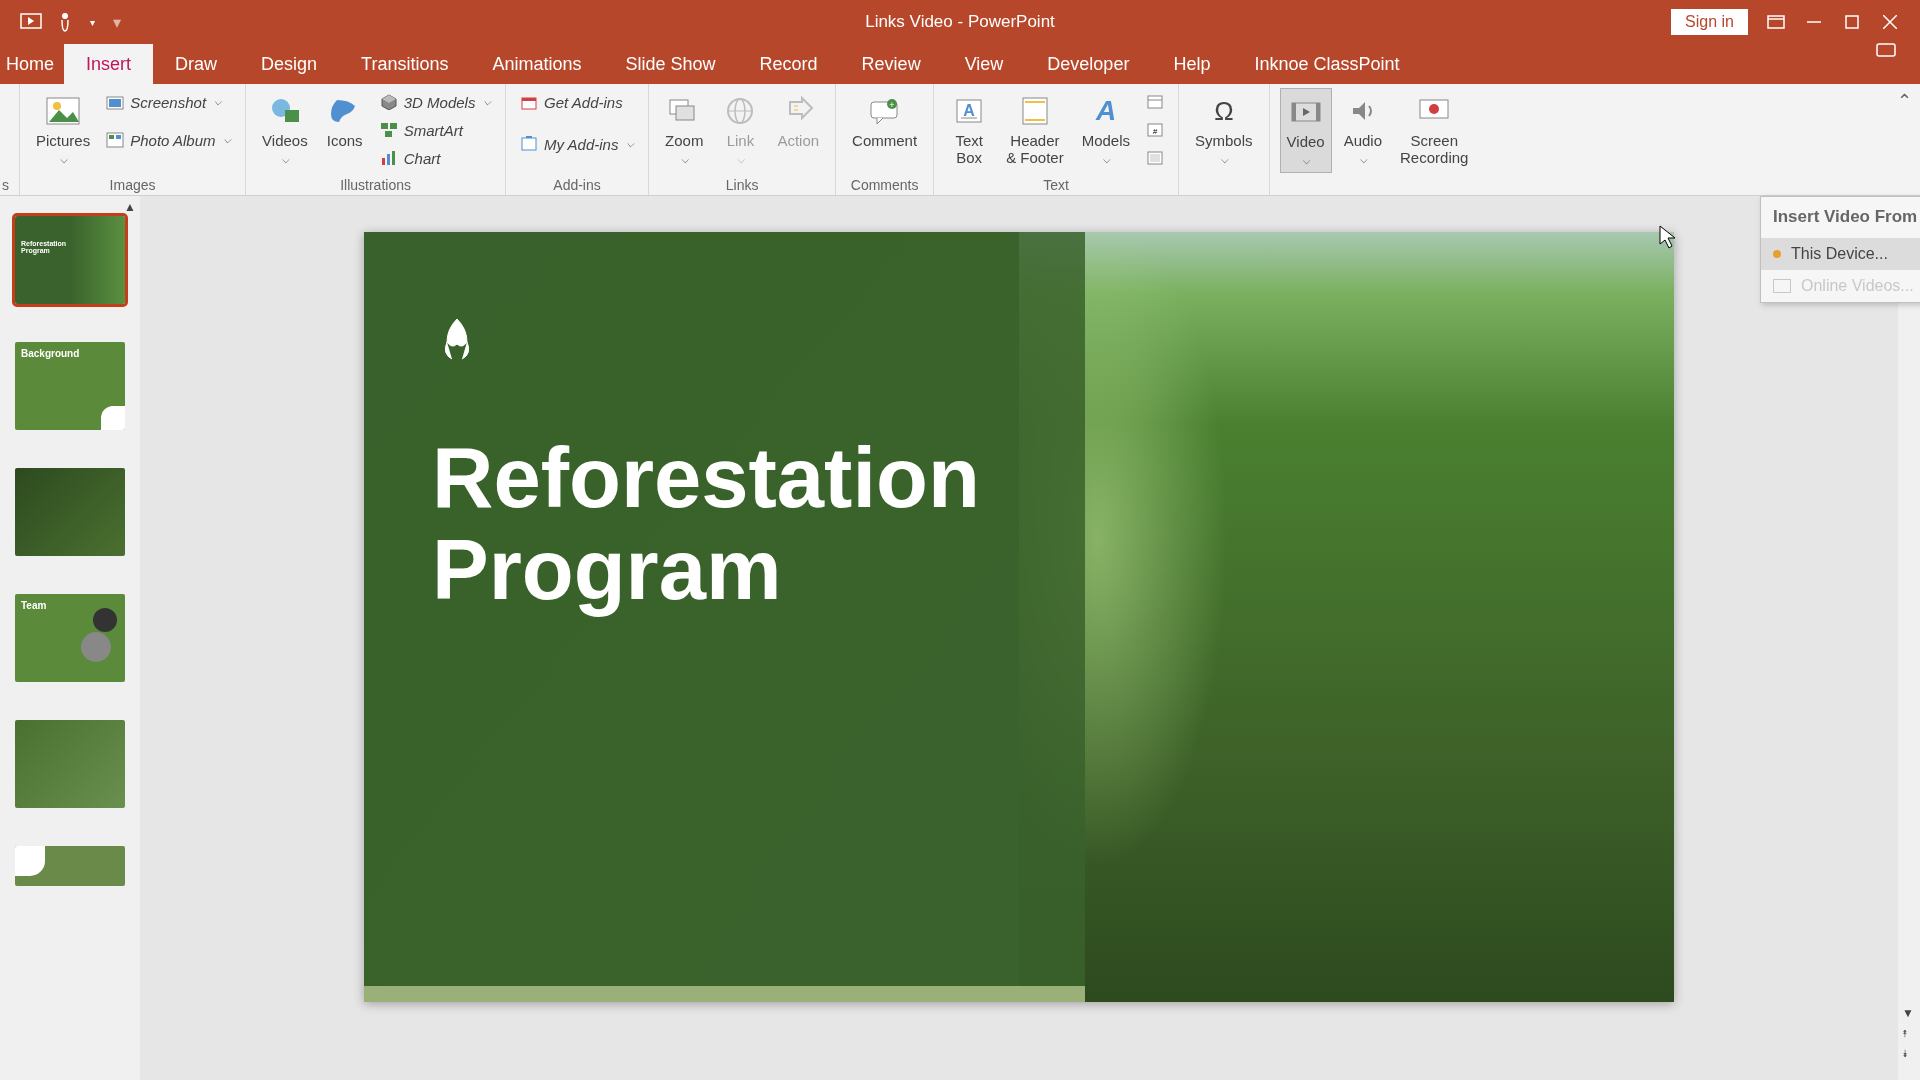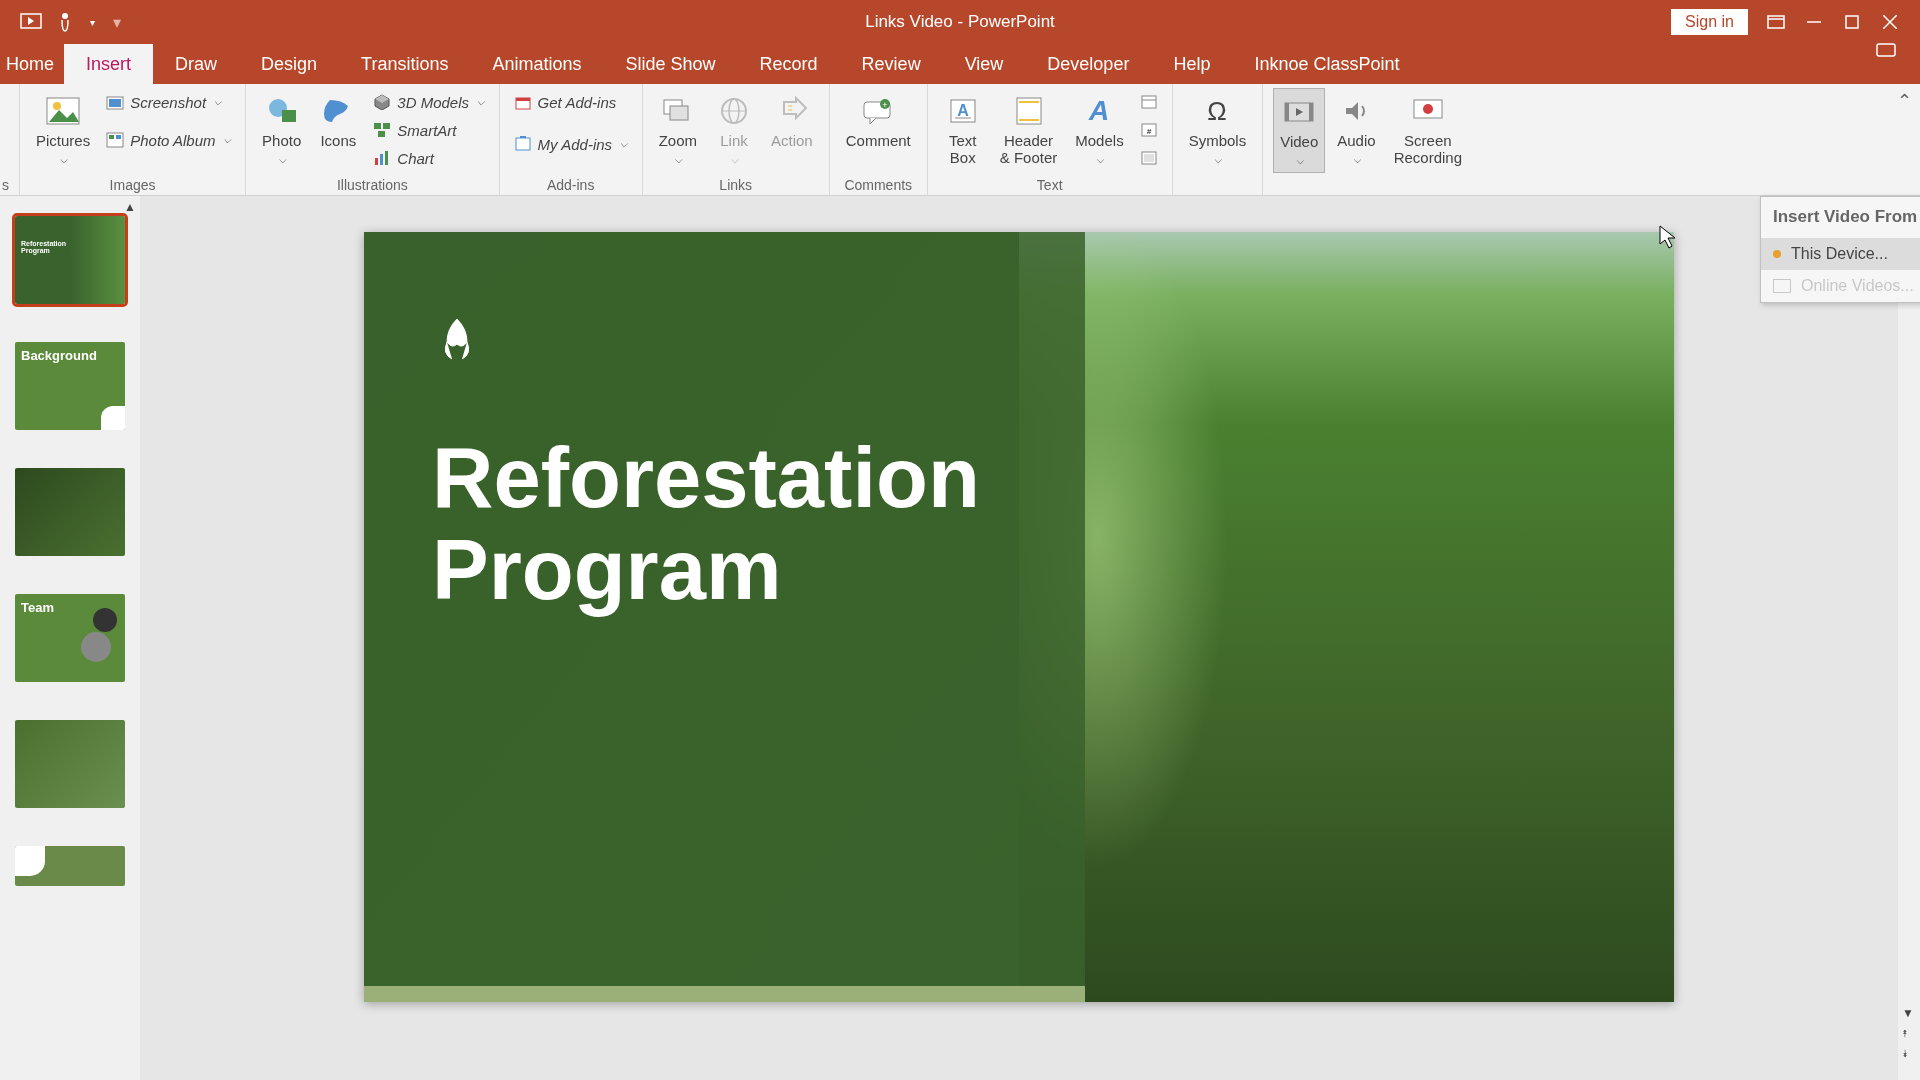--- a/index.html
+++ b/index.html
@@ -34,21 +34,21 @@
 .chev { font-size: 10px; color: #666; margin-left: 2px; }
 .disabled { opacity: 0.5; }
 
 .collapse-caret { position: absolute; right: 8px; top: 6px; color: #666; cursor: pointer; font-size: 18px; }
 
 .workspace { display: flex; height: calc(1080px - 44px - 40px - 112px); }
 .thumb-panel { width: 140px; background: #f0f0f0; overflow: hidden; position: relative; padding-top: 6px; }
 .thumb-scroll-up { position: absolute; right: 4px; top: 4px; font-size: 12px; color: #444; }
 .thumb { width: 110px; height: 88px; margin: 0 auto 38px auto; background: #4a7c3a; border-radius: 2px; position: relative; overflow: hidden; }
 .thumb.active { outline: 3px solid #c43e1c; }
-.thumb-label { position: absolute; top: 6px; left: 6px; color: white; font-size: 13px; font-weight: bold; }
+.thumb-label { position: absolute; top: 6px; left: 6px; color: white; font-size: 10px; font-weight: bold; }
 
 .slide-area { flex: 1; background: #e6e6e6; position: relative; display: flex; justify-content: center; padding-top: 36px; }
 .slide { width: 1310px; height: 770px; background: linear-gradient(90deg, rgba(58,98,44,0.92) 0%, rgba(58,98,44,0.88) 52%, rgba(58,98,44,0.2) 56%, rgba(40,70,30,0.1) 100%), linear-gradient(135deg, #2d5a1f 0%, #4a8030 30%, #6ba040 60%, #3d6028 100%); position: relative; box-shadow: 0 2px 10px rgba(0,0,0,0.3); }
 .slide-trees-right { position: absolute; right: 0; top: 0; width: 50%; height: 100%; background: linear-gradient(180deg, #a8c8b0 0%, #7ab060 8%, #4a8030 25%, #3d6028 70%, #2d4a1f 100%); }
 .slide-trees-right::before { content: ''; position: absolute; left: 0; top: 0; width: 40%; height: 100%; background: radial-gradient(ellipse at 30% 40%, rgba(180,220,140,0.6) 0%, transparent 50%); }
 .slide-overlay-left { position: absolute; left: 0; top: 0; width: 55%; height: 100%; background: rgba(58,98,44,0.85); }
 .slide-logo { position: absolute; left: 68px; top: 82px; width: 50px; height: 50px; }
 .slide-title { position: absolute; left: 68px; top: 200px; color: white; font-size: 85px; font-weight: 700; line-height: 1.08; }
 .slide-bottom-bar { position: absolute; bottom: 0; left: 0; width: 55%; height: 16px; background: #9ab078; }
 
@@ -180,21 +180,21 @@
 
   <div class="ribbon-group">
     <div class="ribbon-group-content">
       <div class="ribbon-btn-large">
         <div class="icon-lg">
             <svg width="36" height="30">
               <circle cx="14" cy="12" r="9" fill="#7ab8e0"></circle>
               <rect x="18" y="14" width="14" height="12" fill="#4a9048"></rect>
             </svg>
           </div>
-        <div class="lbl"><span>Photo</span><br><span class="chev">⌵</span></div>
+        <div class="lbl"><span>Videos</span><br><span class="chev">⌵</span></div>
       </div>
       <div class="ribbon-btn-large">
         <div class="icon-lg">
             <svg width="36" height="30">
               <path d="M10 4 Q4 10 4 18 Q4 26 12 26 Q14 20 20 18 Q26 16 28 10 Q22 4 10 4 Z" fill="#5090d0"></path>
             </svg>
           </div>
         <div class="lbl">Icons</div>
       </div>
       <div class="ribbon-col">

